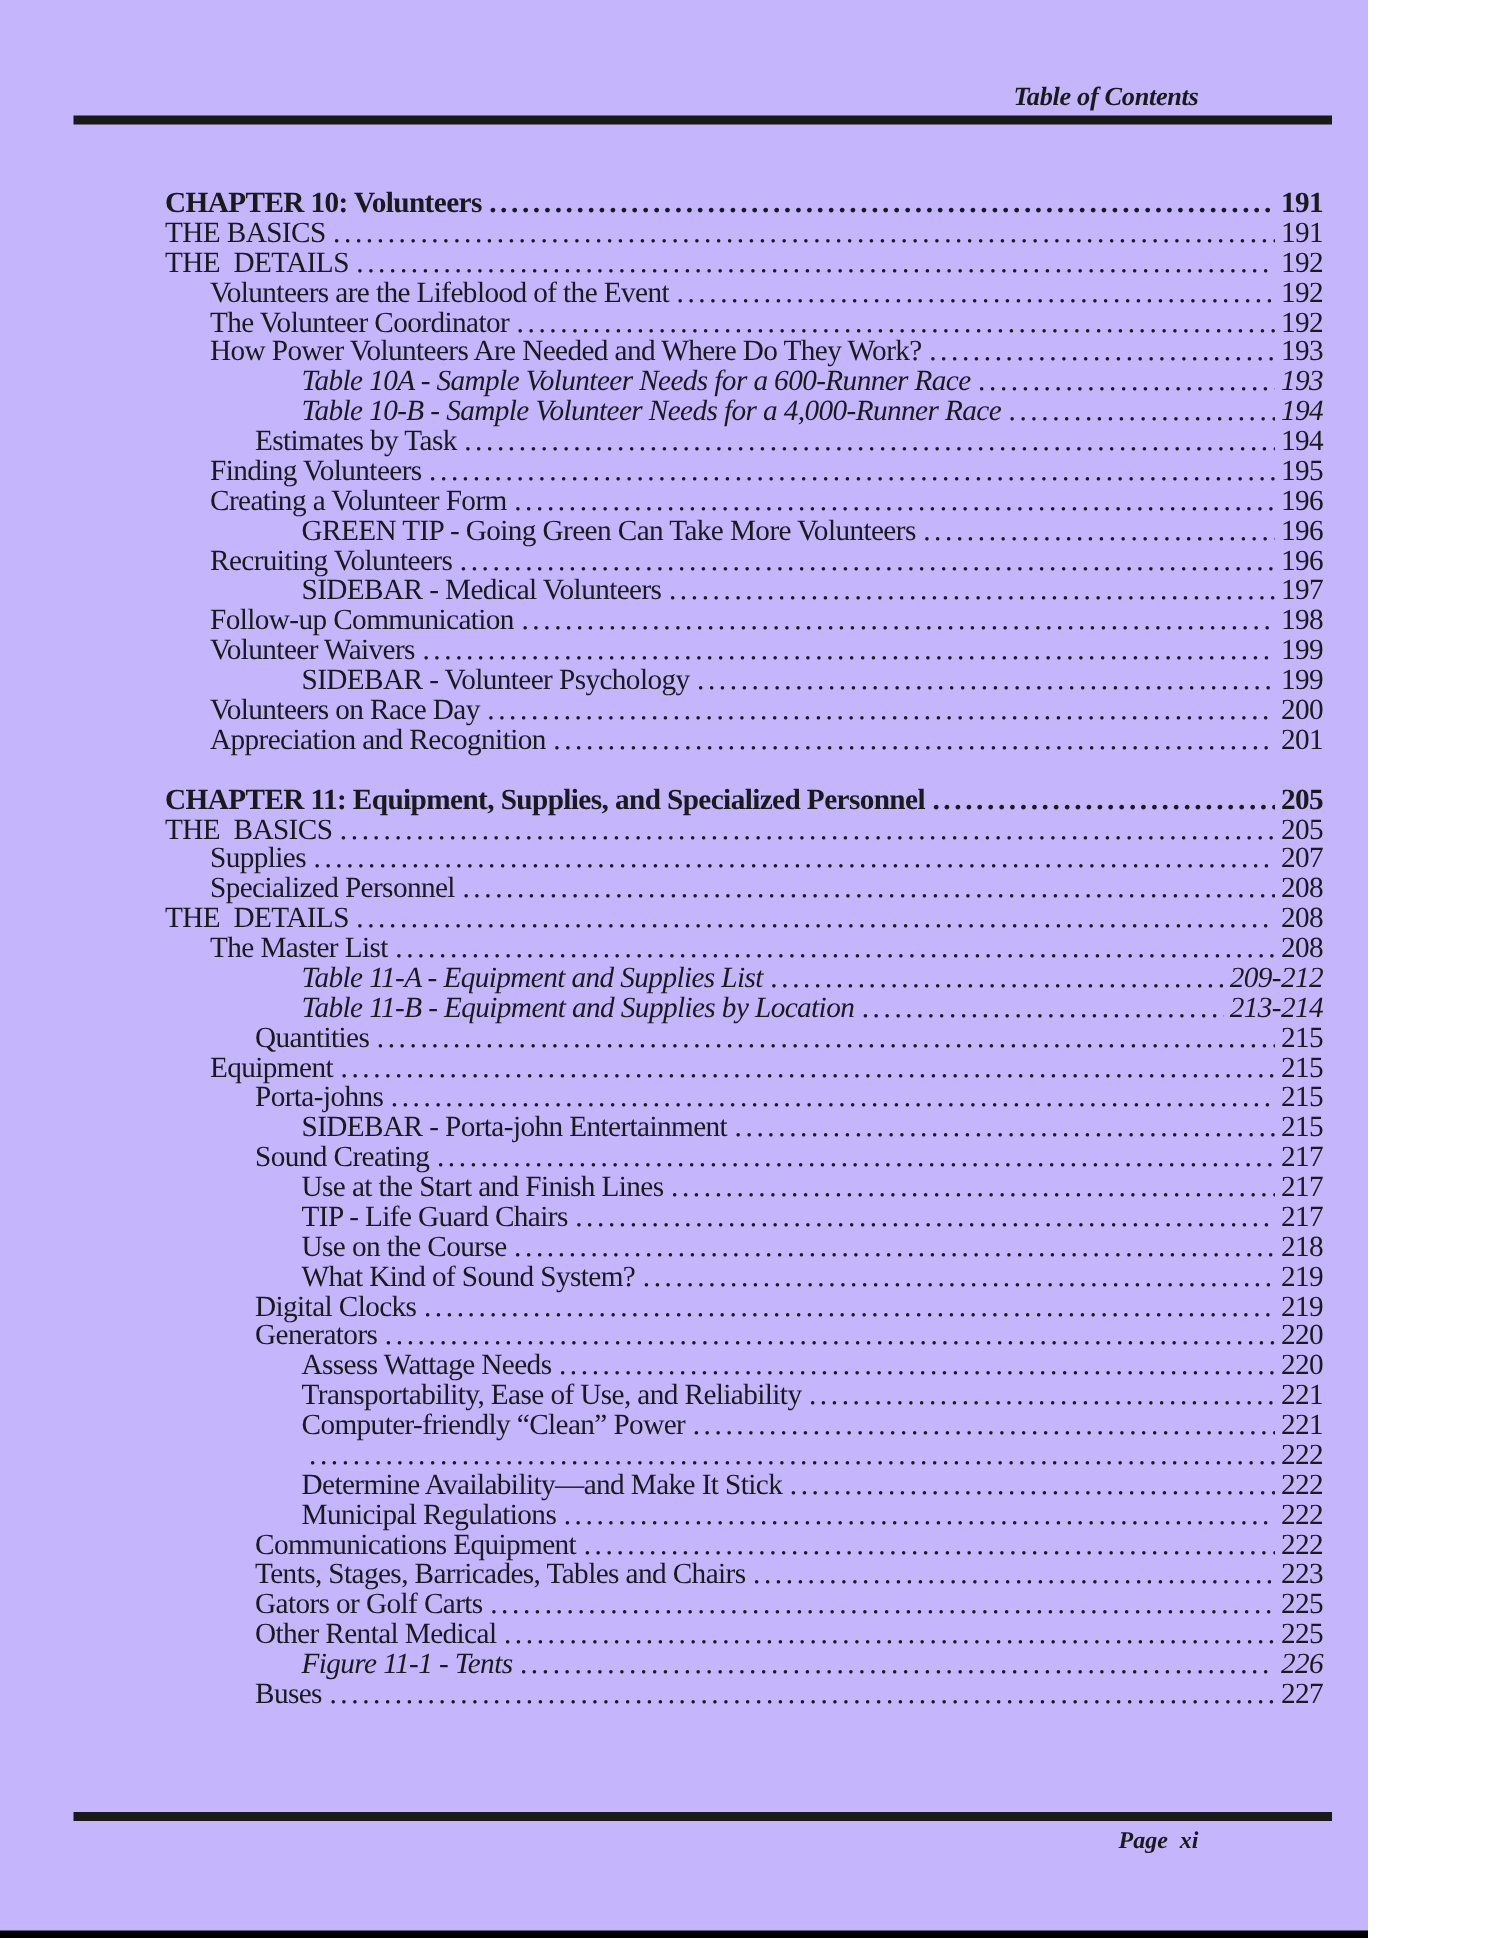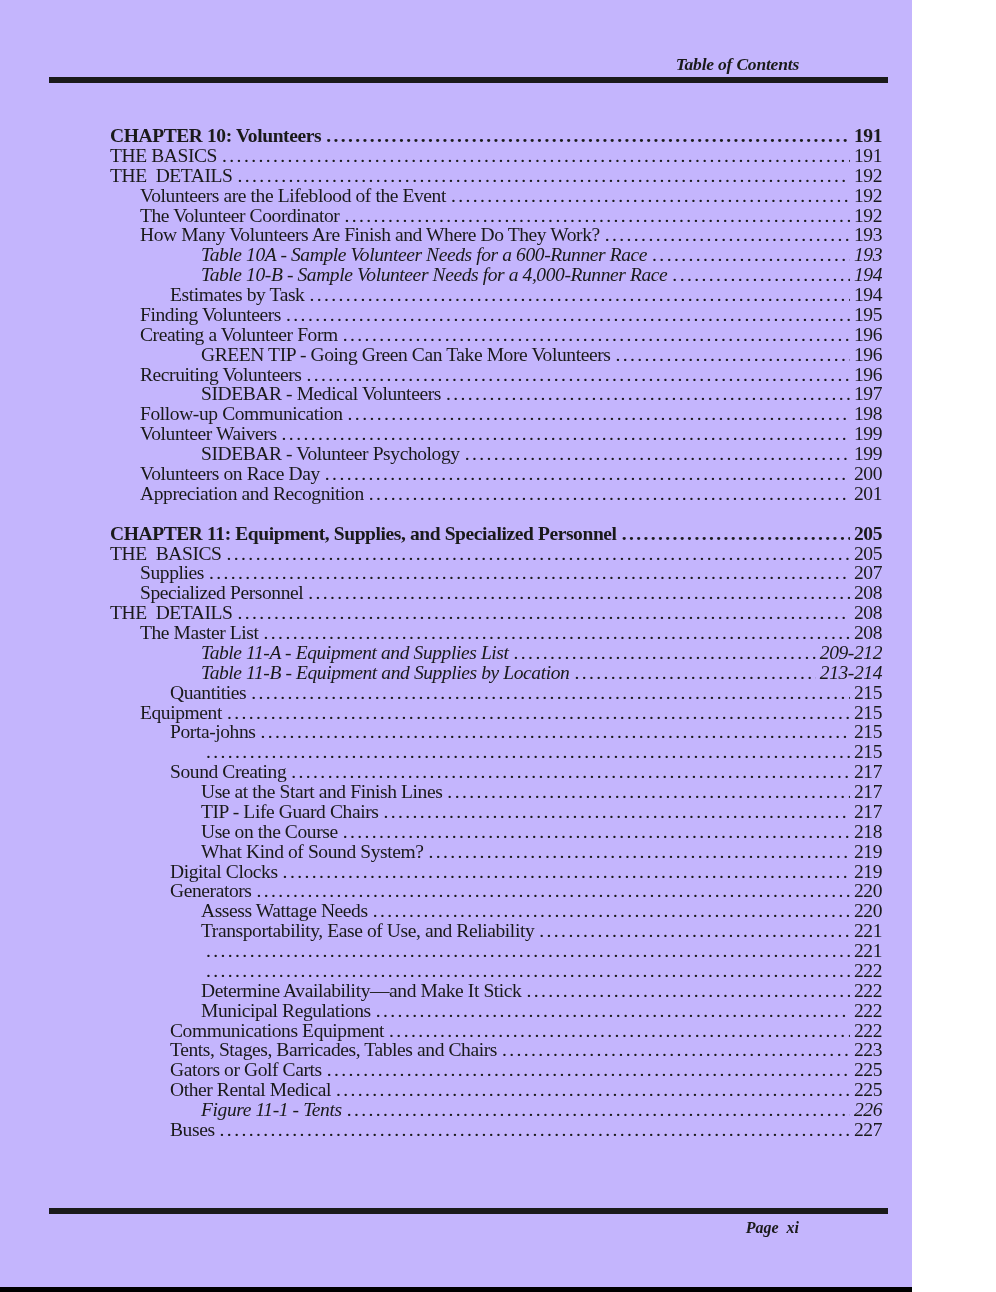--- a/index.html
+++ b/index.html
@@ -106,21 +106,21 @@
           <span class="lbl">Volunteers are the Lifeblood of the Event</span>
           <span class="leader" aria-hidden="true">................................................................................................................................................................................................................................................</span>
           <span class="pg">192</span>
         </div>
         <div class="toc-row lvl1">
           <span class="lbl">The Volunteer Coordinator</span>
           <span class="leader" aria-hidden="true">................................................................................................................................................................................................................................................</span>
           <span class="pg">192</span>
         </div>
         <div class="toc-row lvl1">
-          <span class="lbl">How Many Volunteers Are Finish and Where Do They Work?</span>
+          <span class="lbl">How Power Volunteers Are Needed and Where Do They Work?</span>
           <span class="leader" aria-hidden="true">................................................................................................................................................................................................................................................</span>
           <span class="pg">193</span>
         </div>
         <div class="toc-row lvl3 italic">
           <span class="lbl">Table 10A - Sample Volunteer Needs for a 600-Runner Race</span>
           <span class="leader" aria-hidden="true">................................................................................................................................................................................................................................................</span>
           <span class="pg">193</span>
         </div>
         <div class="toc-row lvl3 italic">
           <span class="lbl">Table 10-B - Sample Volunteer Needs for a 4,000-Runner Race</span>
@@ -233,20 +233,21 @@
           <span class="lbl">Equipment</span>
           <span class="leader" aria-hidden="true">................................................................................................................................................................................................................................................</span>
           <span class="pg">215</span>
         </div>
         <div class="toc-row lvl2">
           <span class="lbl">Porta-johns</span>
           <span class="leader" aria-hidden="true">................................................................................................................................................................................................................................................</span>
           <span class="pg">215</span>
         </div>
         <div class="toc-row lvl3">
+          <span class="lbl">SIDEBAR - Porta-john Entertainment</span>
           <span class="leader" aria-hidden="true">................................................................................................................................................................................................................................................</span>
           <span class="pg">215</span>
         </div>
         <div class="toc-row lvl2">
           <span class="lbl">Sound Creating</span>
           <span class="leader" aria-hidden="true">................................................................................................................................................................................................................................................</span>
           <span class="pg">217</span>
         </div>
         <div class="toc-row lvl3">
           <span class="lbl">Use at the Start and Finish Lines</span>
@@ -282,20 +283,21 @@
           <span class="lbl">Assess Wattage Needs</span>
           <span class="leader" aria-hidden="true">................................................................................................................................................................................................................................................</span>
           <span class="pg">220</span>
         </div>
         <div class="toc-row lvl3">
           <span class="lbl">Transportability, Ease of Use, and Reliability</span>
           <span class="leader" aria-hidden="true">................................................................................................................................................................................................................................................</span>
           <span class="pg">221</span>
         </div>
         <div class="toc-row lvl3">
+          <span class="lbl">Computer-friendly “Clean” Power</span>
           <span class="leader" aria-hidden="true">................................................................................................................................................................................................................................................</span>
           <span class="pg">221</span>
         </div>
         <div class="toc-row lvl3">
           <span class="leader" aria-hidden="true">................................................................................................................................................................................................................................................</span>
           <span class="pg">222</span>
         </div>
         <div class="toc-row lvl3">
           <span class="lbl">Determine Availability—and Make It Stick</span>
           <span class="leader" aria-hidden="true">................................................................................................................................................................................................................................................</span>

